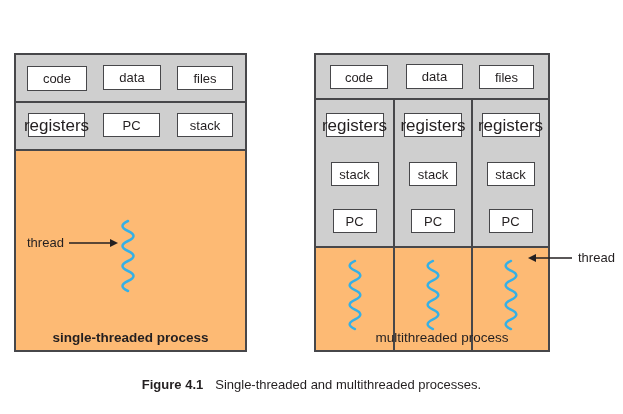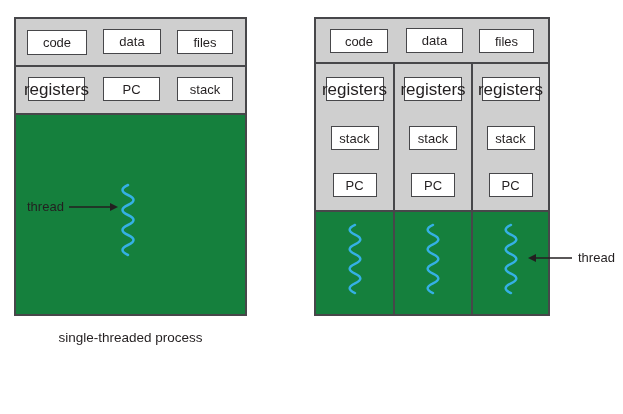--- a/index.html
+++ b/index.html
@@ -17,21 +17,22 @@
   .canvas {
     position: relative;
     width: 623px;
     height: 414px;
     background: #ffffff;
     overflow: hidden;
   }
   .pbox {
     position: absolute;
     border: 2px solid var(--line);
-    background: #15803d;
+    background: #fdba74;
+    margin-top: 36px;
   }
   .grayrow {
     position: absolute;
     left: 0; right: 0;
     background: var(--panel-gray);
     border-bottom: 2px solid var(--line);
   }
   .cell {
     position: absolute;
     background: #ffffff;
@@ -117,21 +118,21 @@
     <svg class="arrow" style="left:53px; top:182px;" width="50" height="12" viewBox="0 0 50 12">
       <line x1="0" y1="6" x2="41" y2="6"></line>
       <polygon points="41,2 49,6 41,10"></polygon>
     </svg>
 
     <svg class="squiggle" style="left:97px; top:163px;" width="30" height="76" viewBox="0 0 30 76">
       <path d="M 15 3 Q 4 8 15 13 Q 26 18 15 23 Q 4 28 15 33 Q 26 38 15 43 Q 4 48 15 53 Q 26 58 15 63 Q 4 68 15 73"></path>
     </svg>
   </div>
 
-  <div class="subcaption" style="left:14px; top:330px; width:233px;">single-threaded process</div>
+  <div class="subcaption" style="left:14px; top:330px; width:233px;font-weight:bold;">single-threaded process</div>
 
   <div class="pbox" style="left:314px; top:17px; width:236px; height:299px;">
     <div class="grayrow" style="top:0; height:45px;"></div>
 
     <div class="cell" style="left:14px; top:10px; width:58px; height:24px;">code</div>
     <div class="cell" style="left:90px; top:9px; width:57px; height:25px;">data</div>
     <div class="cell" style="left:163px; top:10px; width:55px; height:24px;">files</div>
 
     <div class="tcols">
 
@@ -167,15 +168,19 @@
 
     </div>
   </div>
 
   <svg class="arrow" style="left:527px; top:252px;" width="45" height="12" viewBox="0 0 45 12">
     <polygon points="9,2 1,6 9,10"></polygon>
     <line x1="9" y1="6" x2="45" y2="6"></line>
   </svg>
   <span class="thread-label" style="left:578px; top:251px;">thread</span>
 
+  <div class="subcaption" style="left:324px; top:330px; width:236px;">multithreaded process</div>
 
+  <div class="figcaption">
+    <span class="fignum">Figure 4.1</span><span>Single-threaded and multithreaded processes.</span>
+  </div>
 
 </div>
 
 </body></html>

